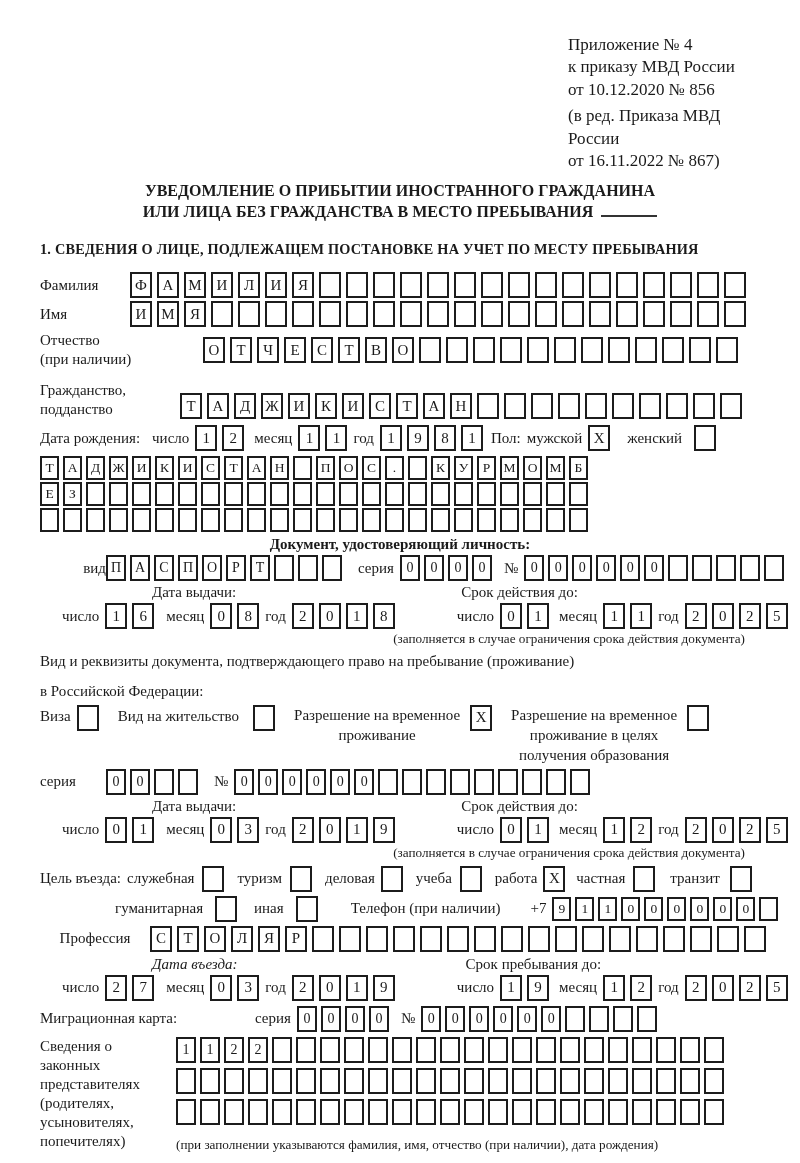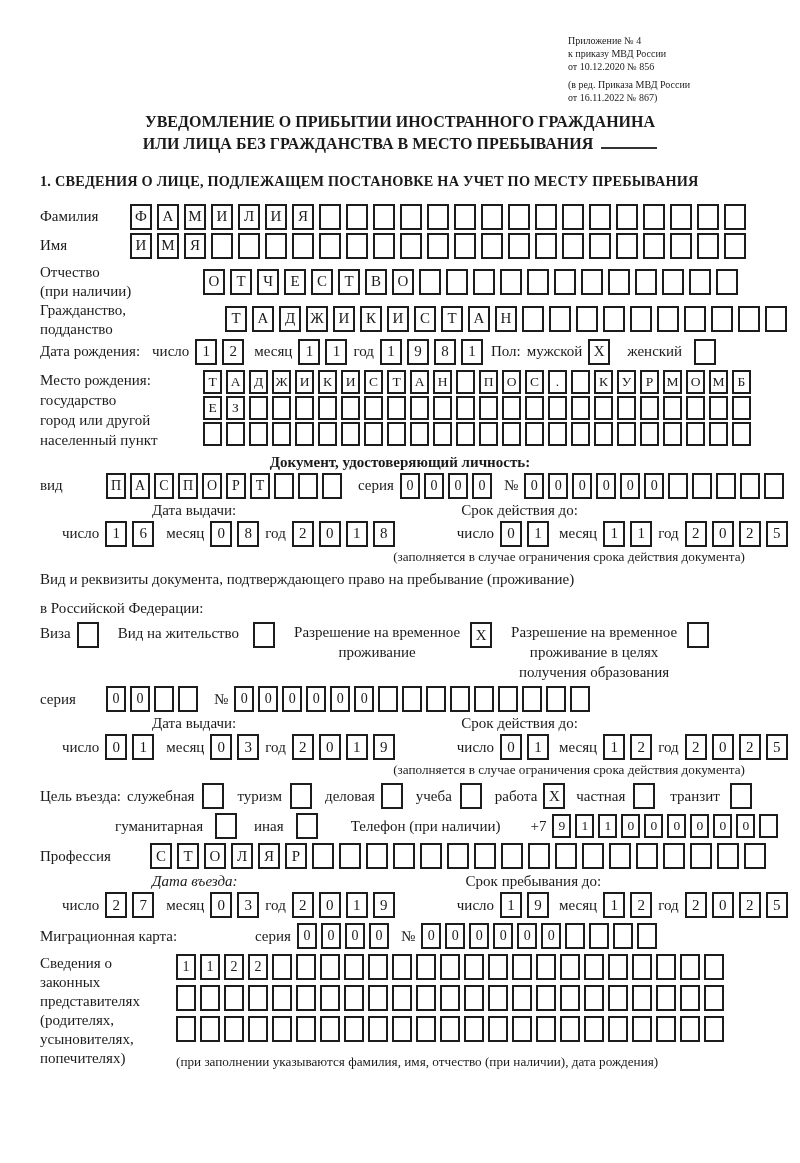--- a/index.html
+++ b/index.html
@@ -1,20 +1,20 @@
 <!DOCTYPE html>
 <html><head>
 <meta charset="utf-8">
 <style>
   html,body{margin:0;padding:0;}
   body{width:800px;height:1163px;background:#ffffff;font-family:"Liberation Serif","DejaVu Serif",serif;color:#1a1a1a;overflow:hidden;}
   .page{position:relative;width:800px;height:1163px;}
   .t{font-size:15px;}
   
-  .hdr{margin:34px 30px 8px 568px;font-size:10px;line-height:1.32;}
+  .hdr{margin:34px 30px 8px 568px;font-size:17px;line-height:1.32;}
   .hdr .sub{margin-top:4px;}
   .forma{margin:10px 36px 0 0;text-align:right;font-weight:bold;font-size:15px;letter-spacing:.5px;}
   .title{margin-top:2px;text-align:center;font-weight:bold;font-size:16px;line-height:1.3;}
   .blank{display:inline-block;width:56px;border-bottom:2px solid #333;height:14px;margin-left:8px;}
   .sect{margin:18px 38px 0 40px;font-weight:bold;font-size:14.3px;letter-spacing:.2px;}
   
   .boxes{display:flex;flex:0 0 auto;}
   .cb{display:inline-flex;align-items:center;justify-content:center;width:22px;height:26px;border:2px solid #1c1c1c;margin-right:5px;font-size:15px;box-sizing:border-box;flex:0 0 auto;background:#fff;}
   .boxes .cb:last-child{margin-right:0;}
   .boxes.sm .cb{width:19px;height:24px;margin-right:4px;font-size:13.5px;}
@@ -24,21 +24,21 @@
   .frow{display:flex;align-items:center;margin-left:40px;}
   .lblcol{display:flex;flex-direction:column;line-height:19px;font-size:15px;flex:0 0 auto;}
   .ctr{ text-align:center;font-weight:bold;font-size:15px;margin-top:4px;}
   .dhdr{display:flex;font-size:15px;margin-top:3px;}
   .drow{display:flex;align-items:center;margin-left:62px;margin-top:2px;font-size:15px;}
   .w{margin-right:6px;}
   .foot{text-align:right;padding-right:55px;font-size:13.2px;margin-top:2px;}
   .para{margin:4px 40px 0 40px;font-size:15px;line-height:1.45;}
   .opts{display:flex;align-items:flex-start;margin:2px 0 0 40px;font-size:15px;}
   .cap{text-align:center;line-height:20px;}
-  .mt2{margin-top:2px;} .mt3{margin-top:3px;} .mt4{margin-top:4px;} .mt5{margin-top:5px;} .mt6{} .mt14{margin-top:14px;}
+  .mt2{margin-top:2px;} .mt3{margin-top:3px;} .mt4{margin-top:4px;} .mt5{margin-top:5px;} .mt6{margin-top:6px;} .mt14{margin-top:14px;}
   .gap6{width:6px;flex:0 0 auto;} .gap8{width:8px;flex:0 0 auto;} .gap10{width:10px;flex:0 0 auto;} .gap12{width:12px;flex:0 0 auto;} .gap14{width:14px;flex:0 0 auto;}
   .vrows{display:flex;flex-direction:column;}
   .vrows .boxes{margin-top:2px;}
   .vrows .boxes:first-child{margin-top:0;}
 </style>
 </head>
 <body>
 
 <div class="page">
 
@@ -137,21 +137,21 @@
         <span class="cb"></span>
         <span class="cb"></span>
         <span class="cb"></span>
         <span class="cb"></span>
         <span class="cb"></span>
         <span class="cb"></span>
         <span class="cb"></span>
       </span>
   </div>
 
-  <div class="frow" style="align-items:center;margin-top:0;gap:45px;">
+  <div class="frow" style="align-items:flex-end;margin-top:12px;">
     <span class="lblcol" style="width:140px;">
       <span>Гражданство,</span>
       <span>подданство</span>
     </span>
     <span class="boxes" style="margin-top:-2px;">
         <span class="cb">Т</span>
         <span class="cb">А</span>
         <span class="cb">Д</span>
         <span class="cb">Ж</span>
         <span class="cb">И</span>
@@ -202,26 +202,20 @@
     <span class="t">мужской</span>
       <span class="gap6"></span>
     <span class="cb chk">X</span>
       <span class="gap12"></span>
     <span class="t">женский</span>
       <span class="gap12"></span>
     <span class="cb chk"></span>
   </div>
 
   <div class="frow mt5" style="align-items:flex-start;">
-    <span class="lblcol" style="width:163px;line-height:20px;">
-      <span>Место рождения:</span>
-      <span>государство</span>
-      <span>город или другой</span>
-      <span>населенный пункт</span>
-    </span>
     <span class="vrows">
       <span class="boxes sm">
           <span class="cb">Т</span>
           <span class="cb">А</span>
           <span class="cb">Д</span>
           <span class="cb">Ж</span>
           <span class="cb">И</span>
           <span class="cb">К</span>
           <span class="cb">И</span>
           <span class="cb">С</span>
@@ -292,21 +286,21 @@
           <span class="cb"></span>
           <span class="cb"></span>
           <span class="cb"></span>
           <span class="cb"></span>
         </span>
     </span>
   </div>
 
   <div class="ctr">Документ, удостоверяющий личность:</div>
   <div class="frow mt2">
-    <span class="t" style="width:66px;">вид</span>
+    <span class="t" style="width:66px;text-align:right;">вид</span>
     <span class="boxes md">
         <span class="cb">П</span>
         <span class="cb">А</span>
         <span class="cb">С</span>
         <span class="cb">П</span>
         <span class="cb">О</span>
         <span class="cb">Р</span>
         <span class="cb">Т</span>
         <span class="cb"></span>
         <span class="cb"></span>
@@ -536,21 +530,21 @@
         <span class="cb">0</span>
         <span class="cb">0</span>
         <span class="cb">0</span>
         <span class="cb">0</span>
         <span class="cb">0</span>
         <span class="cb">0</span>
         <span class="cb"></span>
       </span>
   </div>
   <div class="frow mt4">
-    <span class="t" style="width:110px;">Профессия</span>
+    <span class="t" style="width:110px;text-align:center;">Профессия</span>
     <span class="boxes">
         <span class="cb">С</span>
         <span class="cb">Т</span>
         <span class="cb">О</span>
         <span class="cb">Л</span>
         <span class="cb">Я</span>
         <span class="cb">Р</span>
         <span class="cb"></span>
         <span class="cb"></span>
         <span class="cb"></span>

